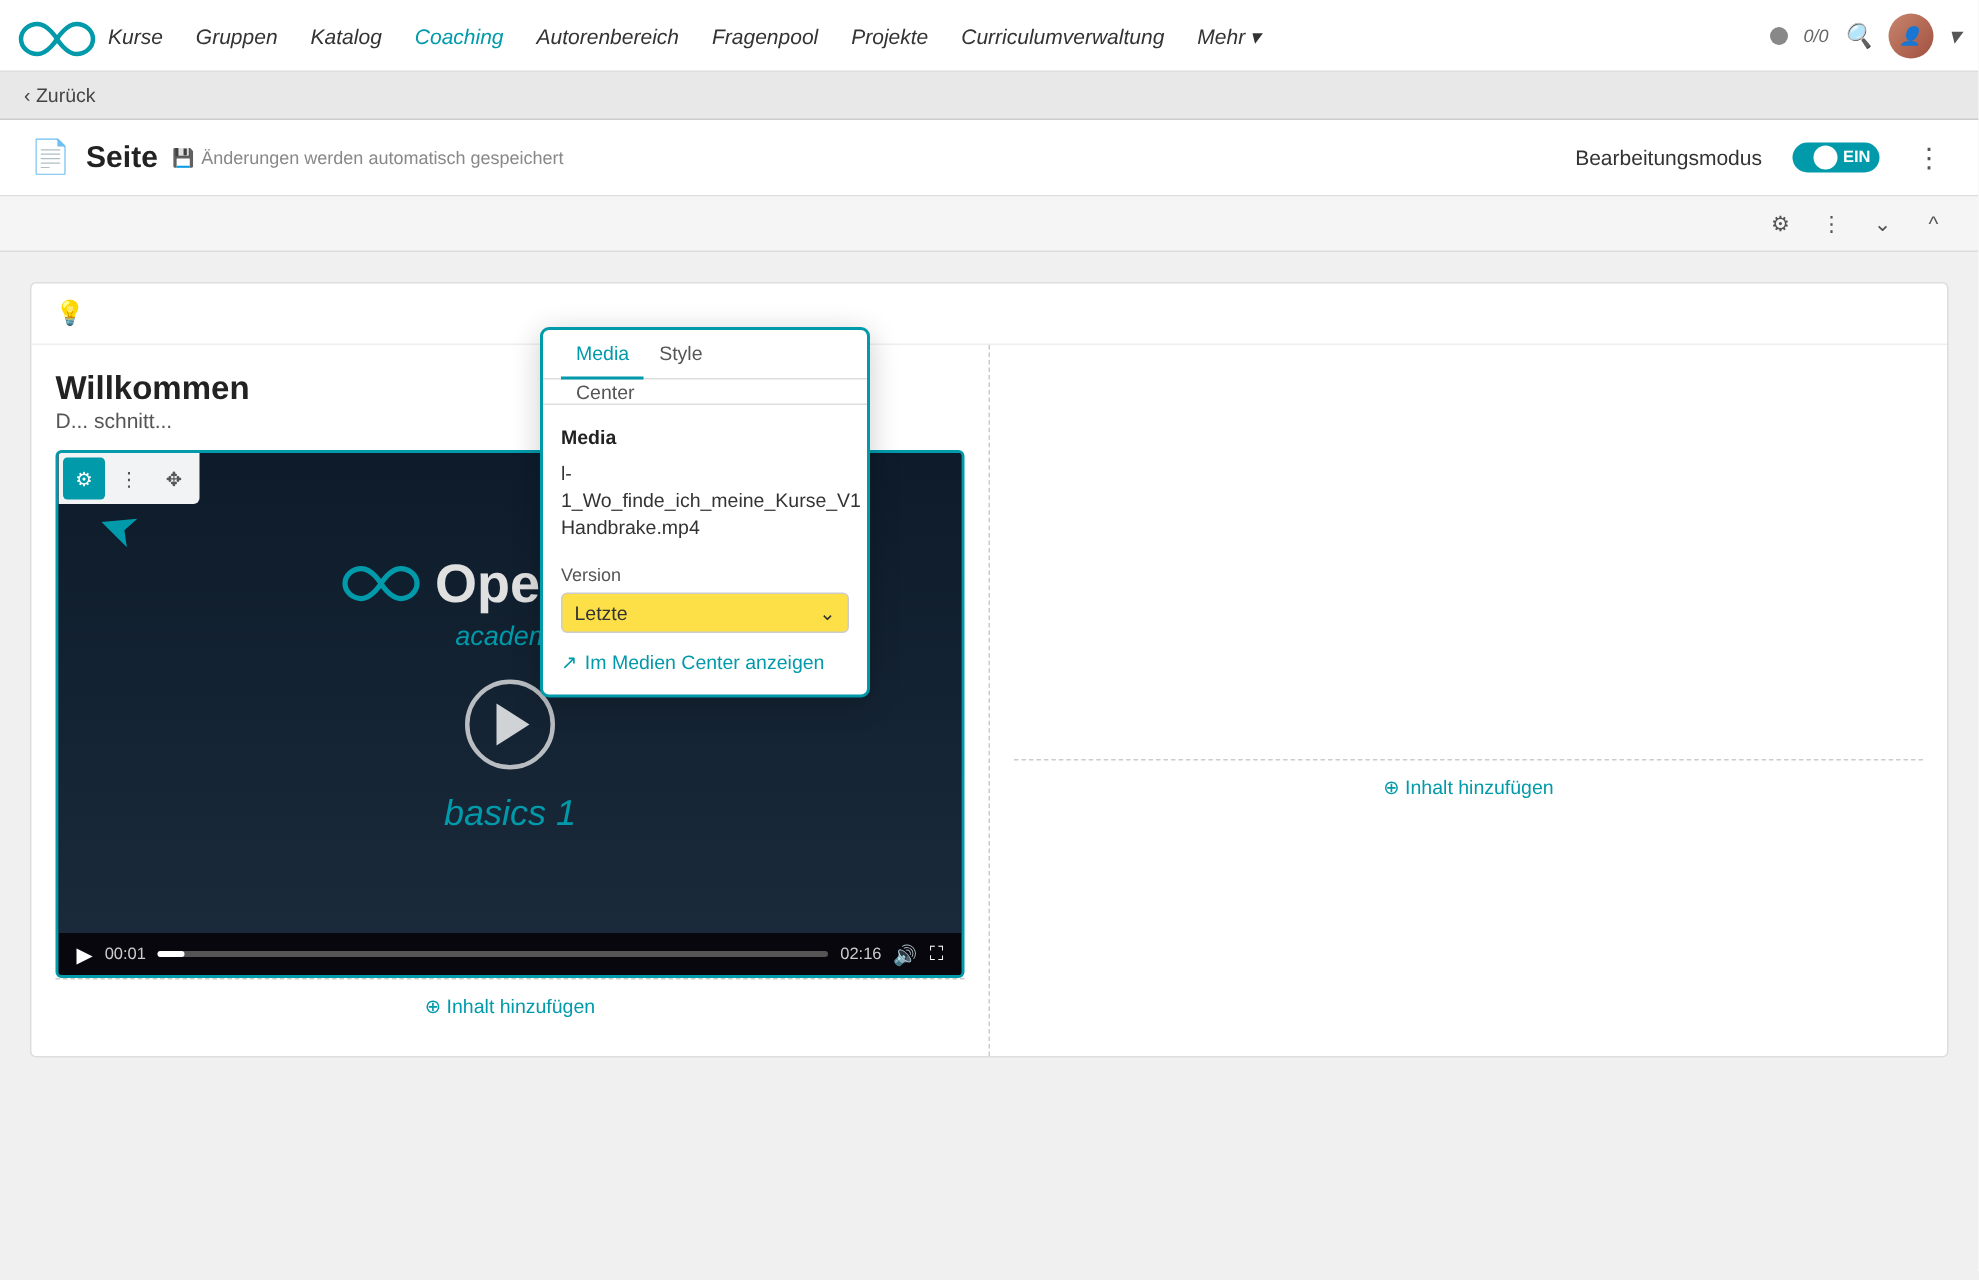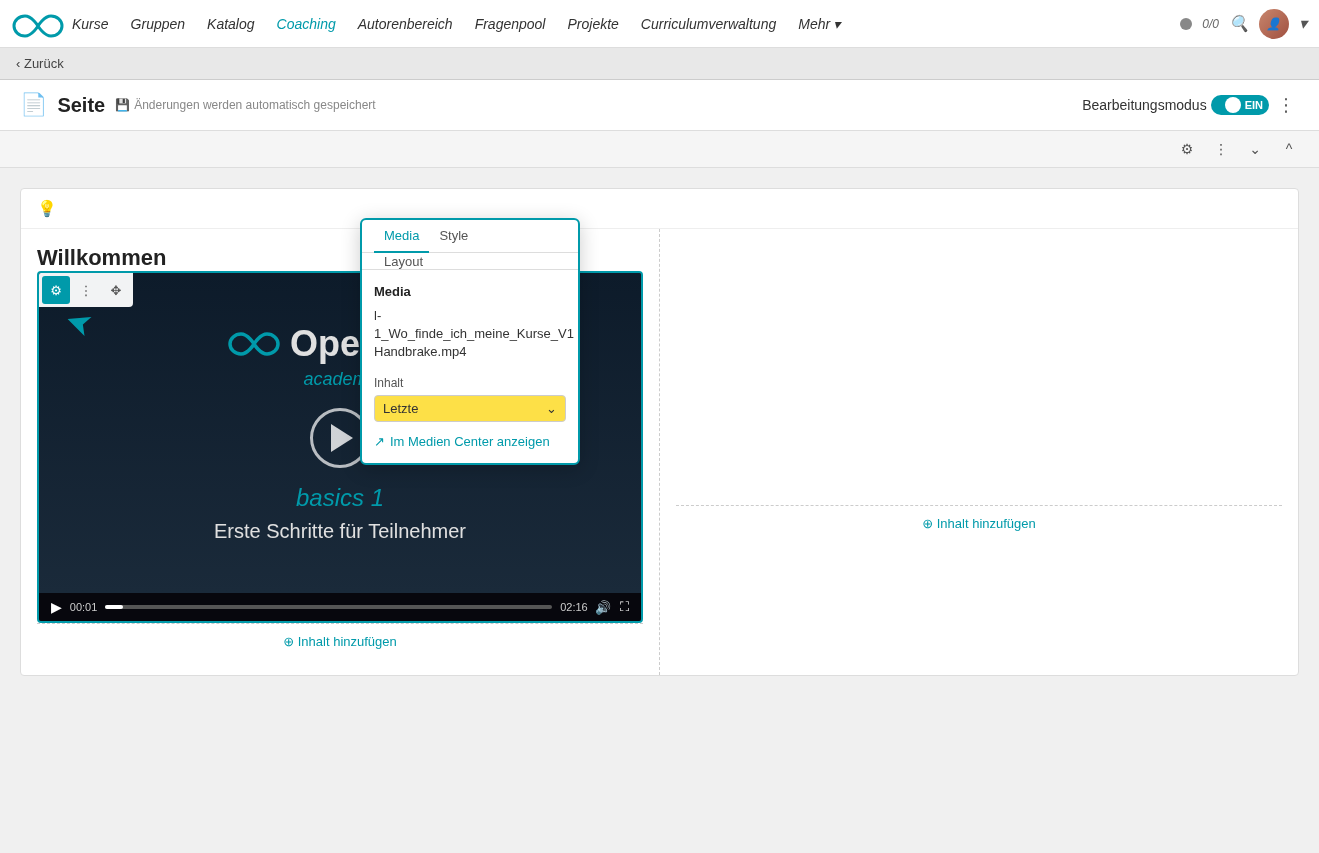--- a/index.html
+++ b/index.html
@@ -89,21 +89,21 @@
     .page-icon {
       font-size: 22px; color: #555;
     }
     .page-title {
       font-size: 20px; font-weight: 600; color: #222;
     }
     .autosave-hint {
       font-size: 12px; color: #888; display: flex; align-items: center; gap: 4px;
     }
     .page-header-right {
-      display: flex; align-items: center; gap: 4px;
+      display: flex; align-items: center; gap: 20px;
     }
     .bearbeitungsmodus-label {
       font-size: 14px; color: #333; font-weight: 500;
     }
     .toggle-switch {
       display: flex; align-items: center;
       background: #009aaa;
       border-radius: 12px;
       padding: 2px 6px 2px 14px;
       cursor: pointer;
@@ -453,20 +453,21 @@
   <div class="section-container">
 
     <div class="section-bulb">
       <span>💡</span>
     </div>
 
     <div class="content-area">
 
       <div class="left-col">
         <h2 class="welcome-title">Willkommen</h2>
+        <p class="welcome-text">D... schnitt...</p>
 
         <div class="video-block">
 
           <div class="video-toolbar">
             <div class="video-toolbar-btn active">⚙</div>
             <div class="video-toolbar-btn">⋮</div>
             <div class="video-toolbar-btn">✥</div>
           </div>
 
           <div class="arrow-pointer">➤</div>
@@ -478,21 +479,20 @@
                   <path d="M26 16C26 16 20 6 13 6C7 6 2 10.5 2 16C2 21.5 7 26 13 26C20 26 26 16 26 16Z" stroke="#009aaa" stroke-width="3.5" fill="none"></path>
                   <path d="M26 16C26 16 32 6 39 6C45 6 50 10.5 50 16C50 21.5 45 26 39 26C32 26 26 16 26 16Z" stroke="#009aaa" stroke-width="3.5" fill="none"></path>
                 </svg>
                 <span class="oo-text">OpenOlat</span>
               </div>
               <div class="oo-subtitle">academy</div>
               <div class="play-btn-overlay">
                 <div class="play-triangle"></div>
               </div>
               <div class="video-basics-label">basics 1</div>
-              <div class="video-subtitle-text">Erste Schritte für Teilnehmer</div>
             </div>
           </div>
 
           <div class="video-controls">
             <span class="vc-play">▶</span>
             <span class="vc-time">00:01</span>
             <div class="vc-progress">
               <div class="vc-progress-fill"></div>
             </div>
             <span class="vc-time">02:16</span>
@@ -510,26 +510,26 @@
     </div>
   </div>
 
   <div class="modal-overlay">
     <div class="modal-panel">
       <div class="modal-tabs">
         <span class="modal-tab active">Media</span>
         <span class="modal-tab">Style</span>
       </div>
       <div style="padding: 0 12px 0; border-bottom: 1px solid #ddd;">
-        <span class="modal-tab-layout">Layout</span>
+        <span class="modal-tab-layout">Center</span>
       </div>
       <div class="modal-body">
         <div class="modal-section-title">Media</div>
         <div class="modal-media-filename">l-1_Wo_finde_ich_meine_Kurse_V1 Handbrake.mp4</div>
-        <div class="modal-field-label">Inhalt</div>
+        <div class="modal-field-label">Version</div>
         <div class="modal-select">
           <span>Letzte</span>
           <span>⌄</span>
         </div>
         <div class="modal-medien-link">
           <span>↗</span>
           <span>Im Medien Center anzeigen</span>
         </div>
       </div>
     </div>

